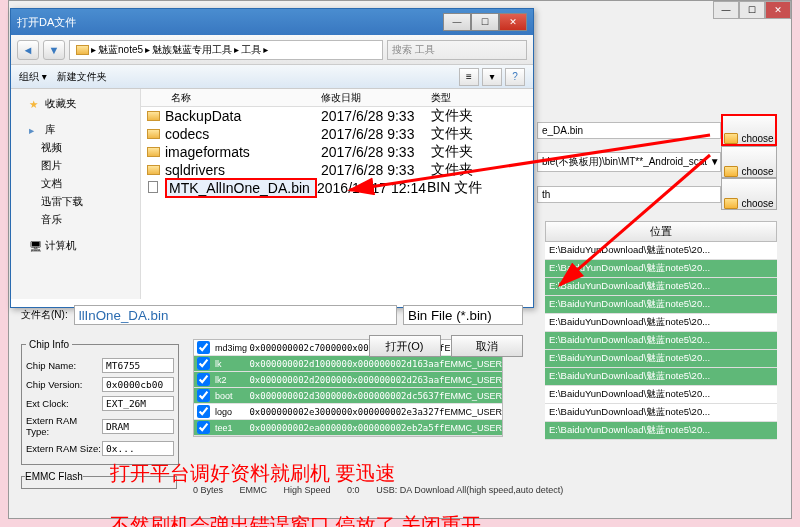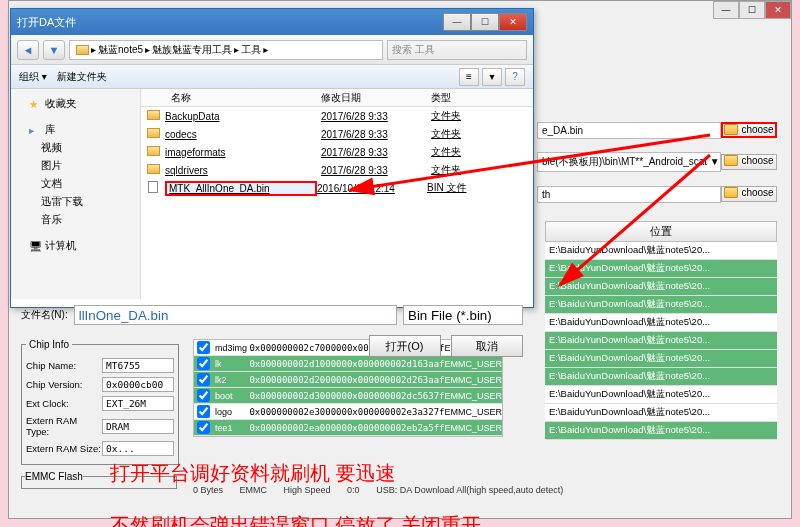--- a/index.html
+++ b/index.html
@@ -7,21 +7,21 @@
 
 
 .bg-window { position: absolute; top: 0; left: 8px; width: 784px; height: 519px; background: #f0f0f0; border: 1px solid #999; }
 .bg-ctrls { position: absolute; top: 0; right: 0; display: flex; }
 .bg-ctrls span { width: 26px; height: 18px; border: 1px solid #aaa; background: #e8e8e8; font-size: 9px; text-align: center; line-height: 16px; }
 .bg-ctrls span:last-child { background: #c85050; color: #fff; }
 
 .choose-area { position: absolute; top: 118px; right: 14px; width: 240px; }
 .choose-row { display: flex; align-items: center; margin-bottom: 10px; height: 22px; }
 .choose-text { flex: 1; font-size: 10px; border: 1px solid #bbb; background: #fff; padding: 2px 4px; white-space: nowrap; overflow: hidden; }
-.choose-btn { width: 56px; height: 16px; border: 1px solid #aaa; background: linear-gradient(#fdfdfd,#e6e6e6); font-size: 10px; display: flex; align-items: flex-start; justify-content: center; gap: 3px; }
+.choose-btn { width: 56px; height: 32px; border: 1px solid #aaa; background: linear-gradient(#fdfdfd,#e6e6e6); font-size: 10px; display: flex; align-items: flex-end; justify-content: center; gap: 3px; }
 .choose-btn.hl { border: 2px solid #f00; }
 .folder-ico { width: 14px; height: 11px; background: linear-gradient(#ffe08a,#f6b73c); border: 1px solid #c98d1f; border-radius: 1px; }
 
 .loc-table { position: absolute; top: 220px; right: 14px; width: 232px; }
 .loc-hdr { background: linear-gradient(#fdfdfd,#e6e6e6); border: 1px solid #bbb; font-size: 11px; text-align: center; padding: 2px; }
 .loc-row { font-size: 9.5px; padding: 2px 4px; border-bottom: 1px solid #ddd; white-space: nowrap; overflow: hidden; background: #fff; }
 .loc-row.g { background: #5fb878; color: #fff; }
 
 .chip-info { position: absolute; top: 338px; left: 12px; width: 158px; border: 1px solid #888; background: #f0f0f0; padding: 4px; }
 .chip-info legend { font-size: 10px; padding: 0 3px; }
@@ -69,21 +69,21 @@
 .sb-group { font-weight: 400; padding-top: 4px; }
 .sb-ico { width: 12px; height: 12px; display: inline-block; }
 .star { color: #f6b73c; }
 .lib { color: #5a8fc7; }
 
 .file-list { flex: 1; }
 .fl-hdr { display: flex; font-size: 10px; border-bottom: 1px solid #ddd; background: #fafafa; height: 18px; align-items: center; }
 .fl-hdr .h1 { width: 180px; padding-left: 30px; }
 .fl-hdr .h2 { width: 110px; }
 .fl-hdr .h3 { width: 80px; }
-.fl-row { display: flex; font-size: 10px; height: 18px; align-items: center; text-decoration: underline; }
+.fl-row { display: flex; font-size: 14px; height: 18px; align-items: center; }
 .fl-row .fico { width: 24px; text-align: center; }
 .fold-ico { display: inline-block; width: 13px; height: 10px; background: linear-gradient(#ffe49a,#f0b848); border: 1px solid #cc9630; }
 .file-ico { display: inline-block; width: 10px; height: 12px; background: #fff; border: 1px solid #888; }
 .fl-row .n { width: 156px; }
 .fl-row .d { width: 110px; }
 .fl-row .t { width: 80px; }
 .fl-row.sel .n { border: 2px solid #f00; background: #e8f0fb; padding: 0 2px; width: 152px; }
 
 .dlg-foot { padding: 6px 10px; display: flex; align-items: center; gap: 6px; font-size: 10px; }
 .fn-input { flex: 1; border: 1px solid #aaa; height: 20px; padding: 0 4px; background: #fff; color: #2a6bb0; }

